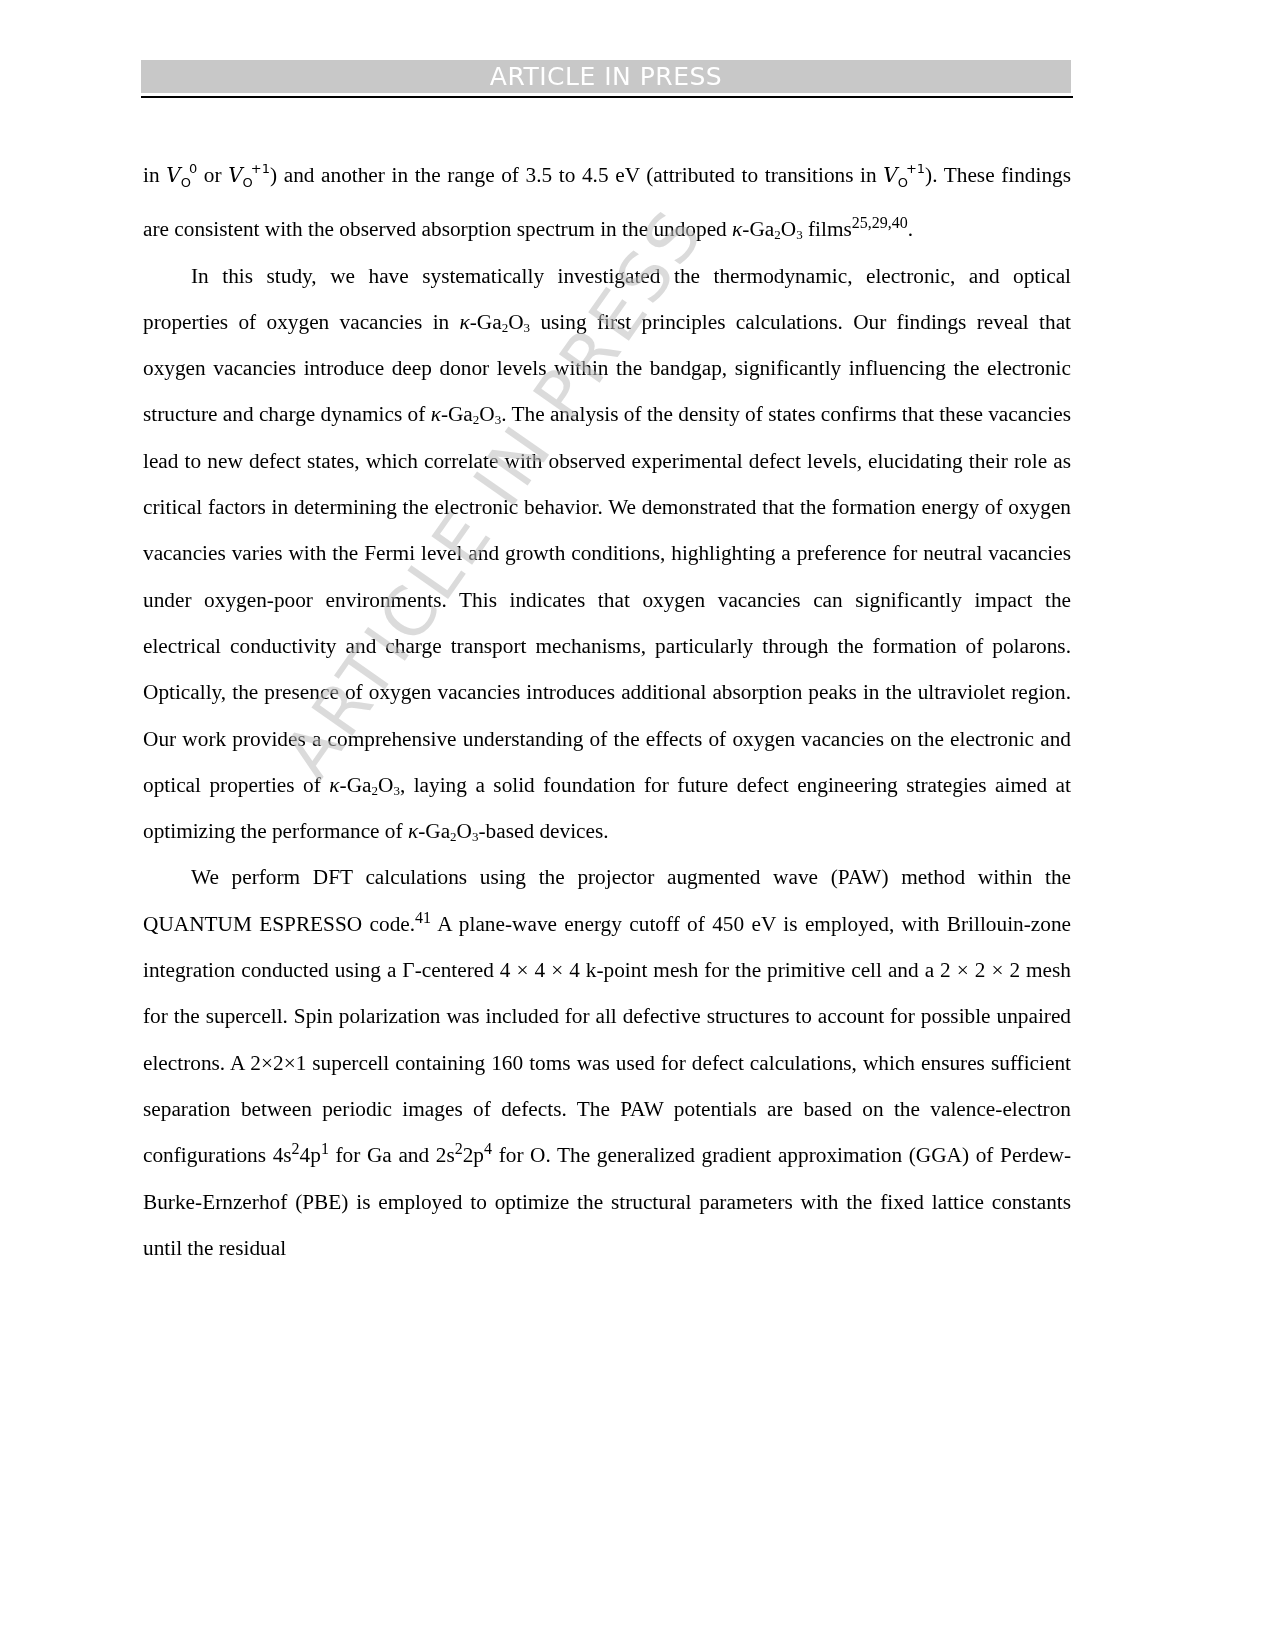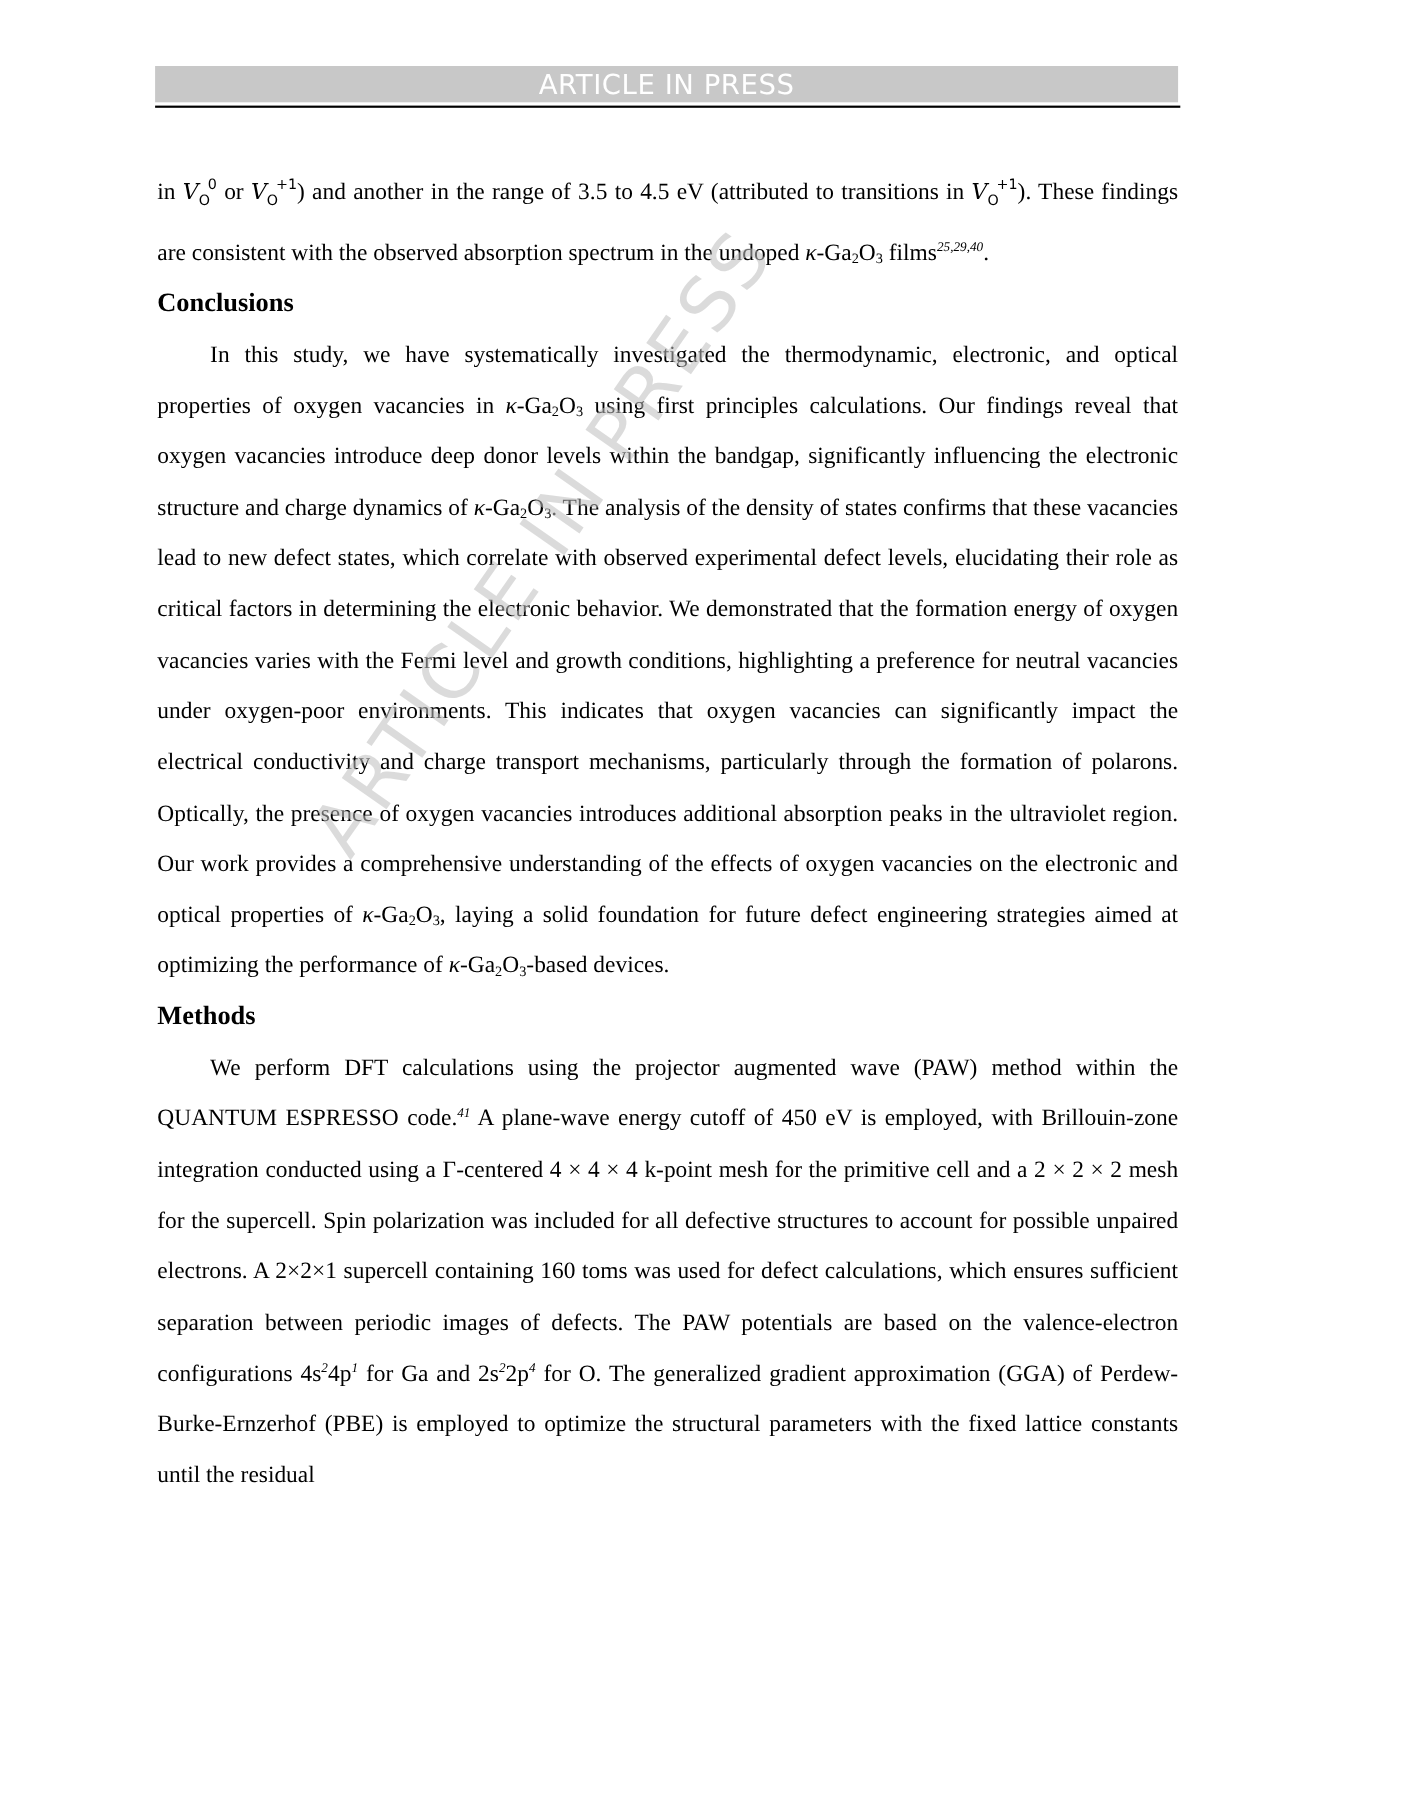--- a/index.html
+++ b/index.html
@@ -8,37 +8,35 @@
     .header-text { font-family: "DejaVu Sans", sans-serif; color: #ffffff; font-size: 25px; line-height: 33px; letter-spacing: 0.5px; }
     .header-rule { position: absolute; left: 141px; top: 96px; width: 932px; height: 2px; background: #000; }
     .content { position: absolute; left: 143px; top: 146px; width: 928px; }
     p.para { margin: 0; font-size: 21.3px; line-height: 46.3px; text-align: justify; }
     p.indent { text-indent: 48px; }
     h2.section { margin: 0; font-size: 24px; font-weight: bold; line-height: 46.3px; height: 46.3px; }
     .math { font-family: "DejaVu Serif", serif; font-style: italic; font-size: 20px; margin-top: 41px; }
     .sub { font-size: 13px; vertical-align: -5px; font-style: normal; font-family: "DejaVu Sans", sans-serif; }
     .sup-s { font-size: 13px; vertical-align: 9px; font-style: normal; font-family: "DejaVu Sans", sans-serif; margin-left: -2px; }
     sub.s { font-size: 13px; vertical-align: -3px; line-height: 0; }
-    sup.s { font-size: 12px; vertical-align: 8px; line-height: 0; font-style: italic; }
+    sup.s { font-size: 16px; vertical-align: 8px; line-height: 0; }
     .kappa { font-style: italic; }
     .watermark { position: absolute; left: 300px; top: 730px; transform: rotate(-55deg); transform-origin: left center; font-family: "DejaVu Sans", sans-serif; font-size: 68px; color: rgba(190,190,190,0.55); letter-spacing: 4px; white-space: nowrap; pointer-events: none; }
   </style>
 </head>
 <body>
 
 <div class="header-bar">
   <span class="header-text">ARTICLE IN PRESS</span>
 </div>
 <div class="header-rule"></div>
 
 <div class="content">
   <p class="para"><span>in </span><span class="math"><span>V</span><span class="sub">O</span><span class="sup-s">0</span></span><span> or </span><span class="math"><span>V</span><span class="sub">O</span><span class="sup-s">+1</span></span><span>) and another in the range of 3.5 to 4.5 eV (attributed to transitions in </span><span class="math"><span>V</span><span class="sub">O</span><span class="sup-s">+1</span></span><span>). These findings are consistent with the observed absorption spectrum in the undoped </span><span class="kappa">κ</span><span>-Ga</span><sub class="s">2</sub><span>O</span><sub class="s">3</sub><span> films</span><sup class="s">25,29,40</sup><span>.</span></p>
 
-  <h2 class="section">Conclusions</h2>
 
   <p class="para indent"><span>In this study, we have systematically investigated the thermodynamic, electronic, and optical properties of oxygen vacancies in </span><span class="kappa">κ</span><span>-Ga</span><sub class="s">2</sub><span>O</span><sub class="s">3</sub><span> using first principles calculations. Our findings reveal that oxygen vacancies introduce deep donor levels within the bandgap, significantly influencing the electronic structure and charge dynamics of </span><span class="kappa">κ</span><span>-Ga</span><sub class="s">2</sub><span>O</span><sub class="s">3</sub><span>. The analysis of the density of states confirms that these vacancies lead to new defect states, which correlate with observed experimental defect levels, elucidating their role as critical factors in determining the electronic behavior. We demonstrated that the formation energy of oxygen vacancies varies with the Fermi level and growth conditions, highlighting a preference for neutral vacancies under oxygen-poor environments. This indicates that oxygen vacancies can significantly impact the electrical conductivity and charge transport mechanisms, particularly through the formation of polarons. Optically, the presence of oxygen vacancies introduces additional absorption peaks in the ultraviolet region. Our work provides a comprehensive understanding of the effects of oxygen vacancies on the electronic and optical properties of </span><span class="kappa">κ</span><span>-Ga</span><sub class="s">2</sub><span>O</span><sub class="s">3</sub><span>, laying a solid foundation for future defect engineering strategies aimed at optimizing the performance of </span><span class="kappa">κ</span><span>-Ga</span><sub class="s">2</sub><span>O</span><sub class="s">3</sub><span>-based devices.</span></p>
 
-  <h2 class="section">Methods</h2>
 
   <p class="para indent"><span>We perform DFT calculations using the projector augmented wave (PAW) method within the QUANTUM ESPRESSO code.</span><sup class="s">41</sup><span> A plane-wave energy cutoff of 450 eV is employed, with Brillouin-zone integration conducted using a Γ-centered 4 × 4 × 4 k-point mesh for the primitive cell and a 2 × 2 × 2 mesh for the supercell. Spin polarization was included for all defective structures to account for possible unpaired electrons. A 2×2×1 supercell containing 160 toms was used for defect calculations, which ensures sufficient separation between periodic images of defects. The PAW potentials are based on the valence-electron configurations 4s</span><sup class="s">2</sup><span>4p</span><sup class="s">1</sup><span> for Ga and 2s</span><sup class="s">2</sup><span>2p</span><sup class="s">4</sup><span> for O. The generalized gradient approximation (GGA) of Perdew-Burke-Ernzerhof (PBE) is employed to optimize the structural parameters with the fixed lattice constants until the residual</span></p>
 </div>
 
 <div class="watermark">ARTICLE IN PRESS</div>
 
 </body></html>

